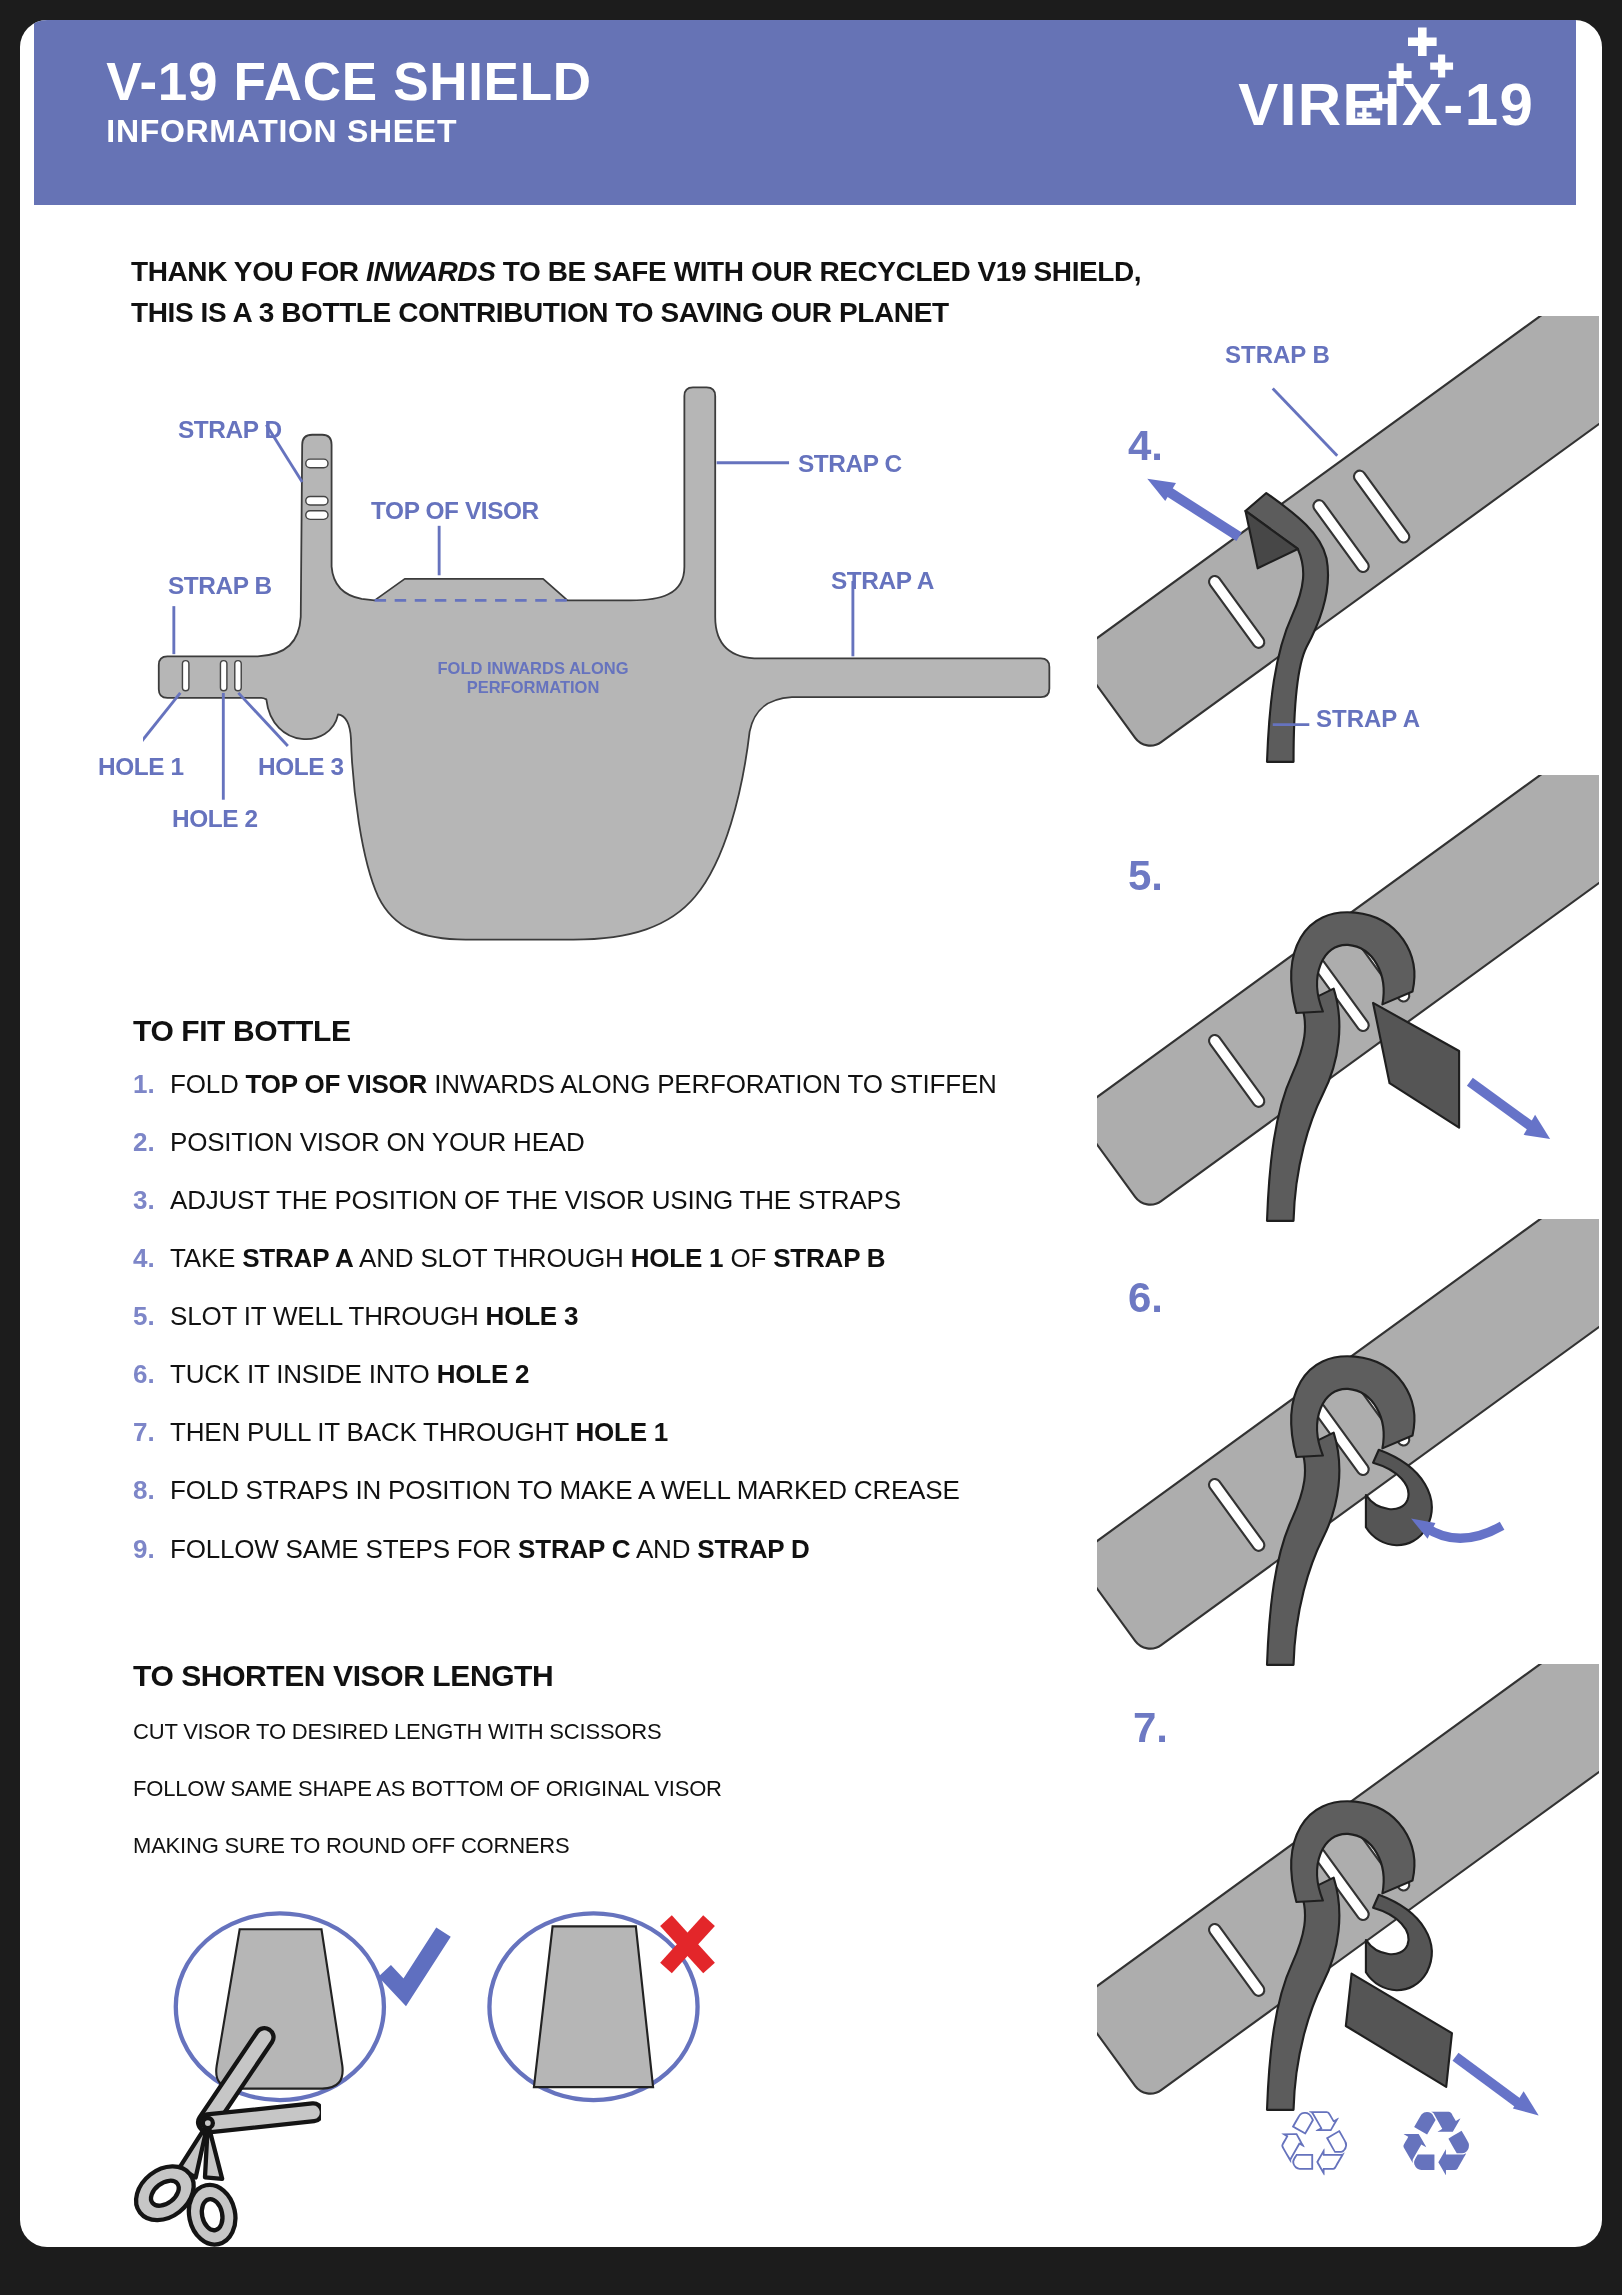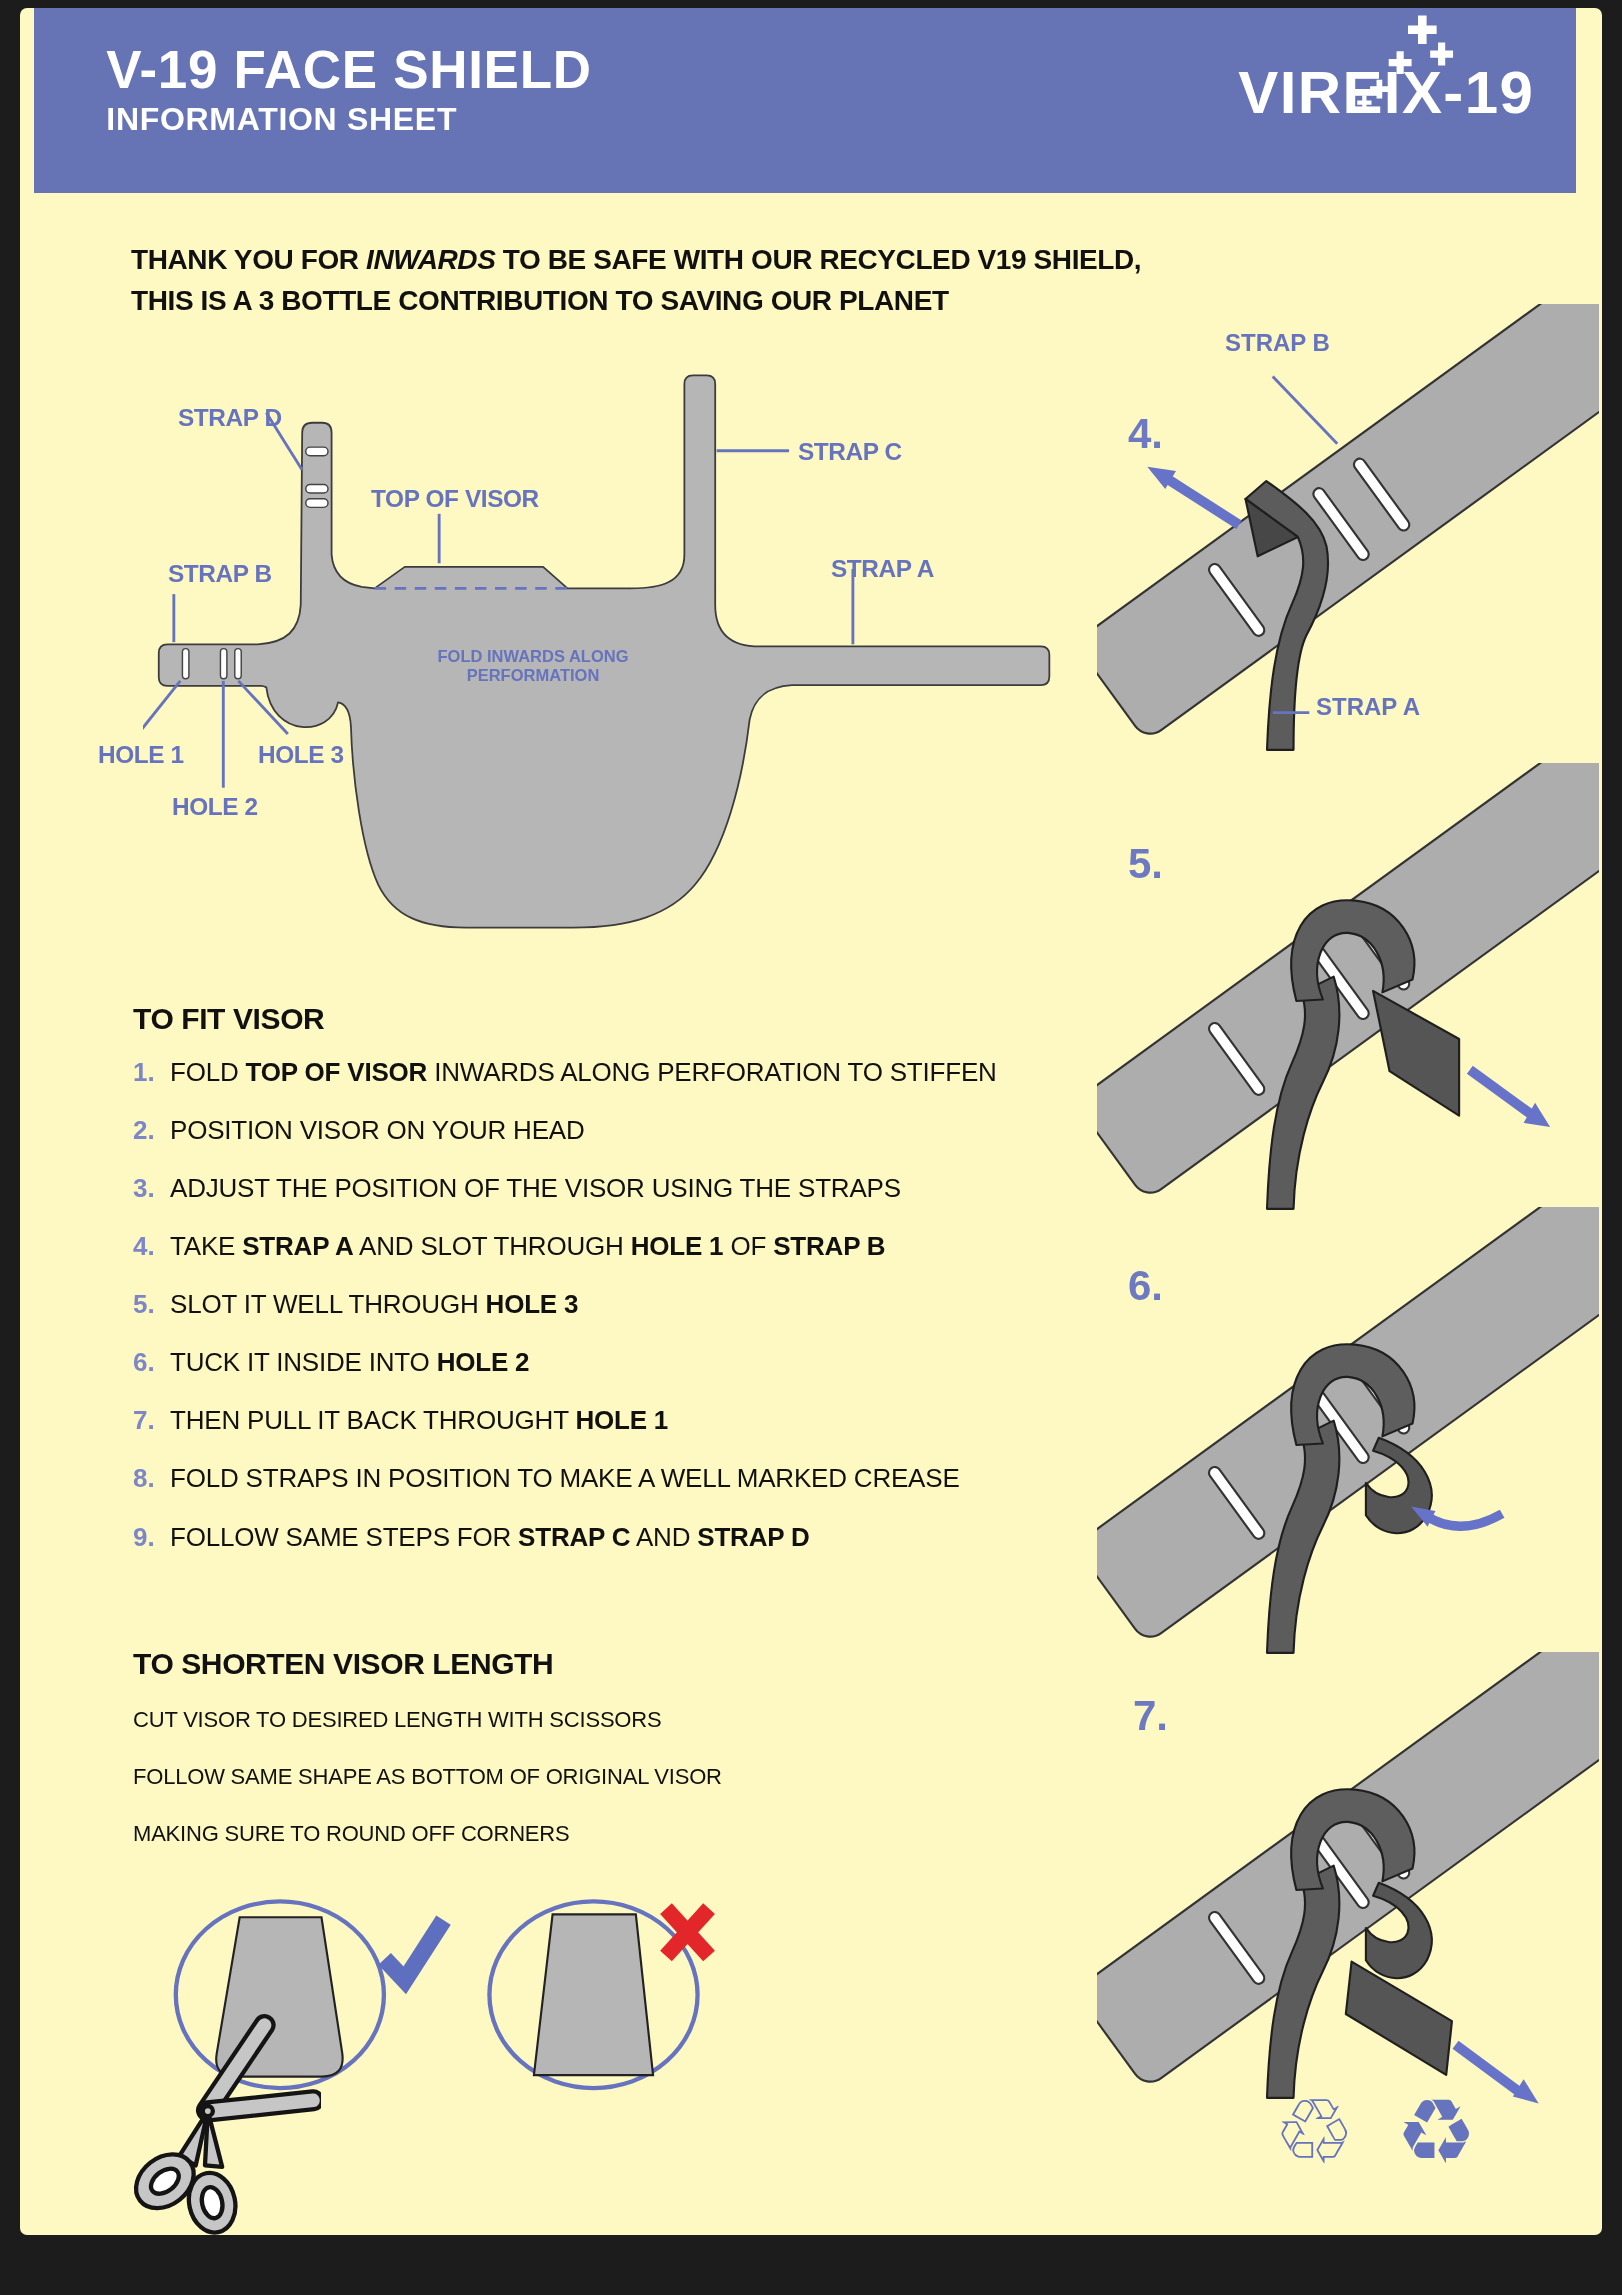--- a/index.html
+++ b/index.html
@@ -2,22 +2,22 @@
 <html style="font-size:11.5px"><head>
 <meta charset="utf-8">
 <style>
   html,body{margin:0;padding:0;}
   body{
     width:1623px;height:2295px;position:relative;
     background:#1c1c1c;overflow:hidden;
     font-family:"Liberation Sans","DejaVu Sans",sans-serif;
   }
   .page{
-    position:absolute;left:20px;top:8px;width:1582px;height:2227px;
-    background:#fef9c3;border-radius:7px;overflow:hidden;
+    position:absolute;left:20px;top:20px;width:1582px;height:2227px;
+    background:#ffffff;border-radius:27px;overflow:hidden;
   }
   .abs{position:absolute;}
   
   .header{
     position:absolute;left:14.3px;top:0;width:1542px;height:185px;
     background:var(--header-bg,#6673B5);
   }
   .header h1{
     margin:0;padding:33px 0 0 72px;color:#fff;
     font-size:53px;line-height:1.08;font-weight:700;letter-spacing:0.7px;
@@ -146,21 +146,21 @@
   <div class="dlabel" style="left:158px;top:396px;">STRAP D</div>
   <div class="dlabel" style="left:351px;top:477px;">TOP OF VISOR</div>
   <div class="dlabel" style="left:778px;top:430px;">STRAP C</div>
   <div class="dlabel" style="left:148px;top:552px;">STRAP B</div>
   <div class="dlabel" style="left:811px;top:547px;">STRAP A</div>
   <div class="fold-note">FOLD INWARDS ALONG PERFORMATION</div>
   <div class="dlabel" style="left:78px;top:733px;">HOLE 1</div>
   <div class="dlabel" style="left:238px;top:733px;">HOLE 3</div>
   <div class="dlabel" style="left:152px;top:785px;">HOLE 2</div>
 
-  <div class="sec-heading" style="top:994px;">TO FIT VISOR</div>
+  <div class="sec-heading" style="top:994px;">TO FIT BOTTLE</div>
   <div>
       <div class="step" style="top: 1049px;"><span class="step-num">1.</span><span class="step-text"><span>FOLD </span><b>TOP OF VISOR</b><span> INWARDS ALONG PERFORATION TO STIFFEN</span></span></div>
       <div class="step" style="top: 1107px;"><span class="step-num">2.</span><span class="step-text"><span>POSITION VISOR ON YOUR HEAD</span></span></div>
       <div class="step" style="top: 1165px;"><span class="step-num">3.</span><span class="step-text"><span>ADJUST THE POSITION OF THE VISOR USING THE STRAPS</span></span></div>
       <div class="step" style="top: 1223px;"><span class="step-num">4.</span><span class="step-text"><span>TAKE </span><b>STRAP A</b><span> AND SLOT THROUGH </span><b>HOLE 1</b><span> OF </span><b>STRAP B</b></span></div>
       <div class="step" style="top: 1281px;"><span class="step-num">5.</span><span class="step-text"><span>SLOT IT WELL THROUGH </span><b>HOLE 3</b></span></div>
       <div class="step" style="top: 1339px;"><span class="step-num">6.</span><span class="step-text"><span>TUCK IT INSIDE INTO </span><b>HOLE 2</b></span></div>
       <div class="step" style="top: 1397px;"><span class="step-num">7.</span><span class="step-text"><span>THEN PULL IT BACK THROUGHT </span><b>HOLE 1</b></span></div>
       <div class="step" style="top: 1455px;"><span class="step-num">8.</span><span class="step-text"><span>FOLD STRAPS IN POSITION TO MAKE A WELL MARKED CREASE</span></span></div>
       <div class="step" style="top: 1514px;"><span class="step-num">9.</span><span class="step-text"><span>FOLLOW SAME STEPS FOR </span><b>STRAP C</b><span> AND </span><b>STRAP D</b></span></div>

